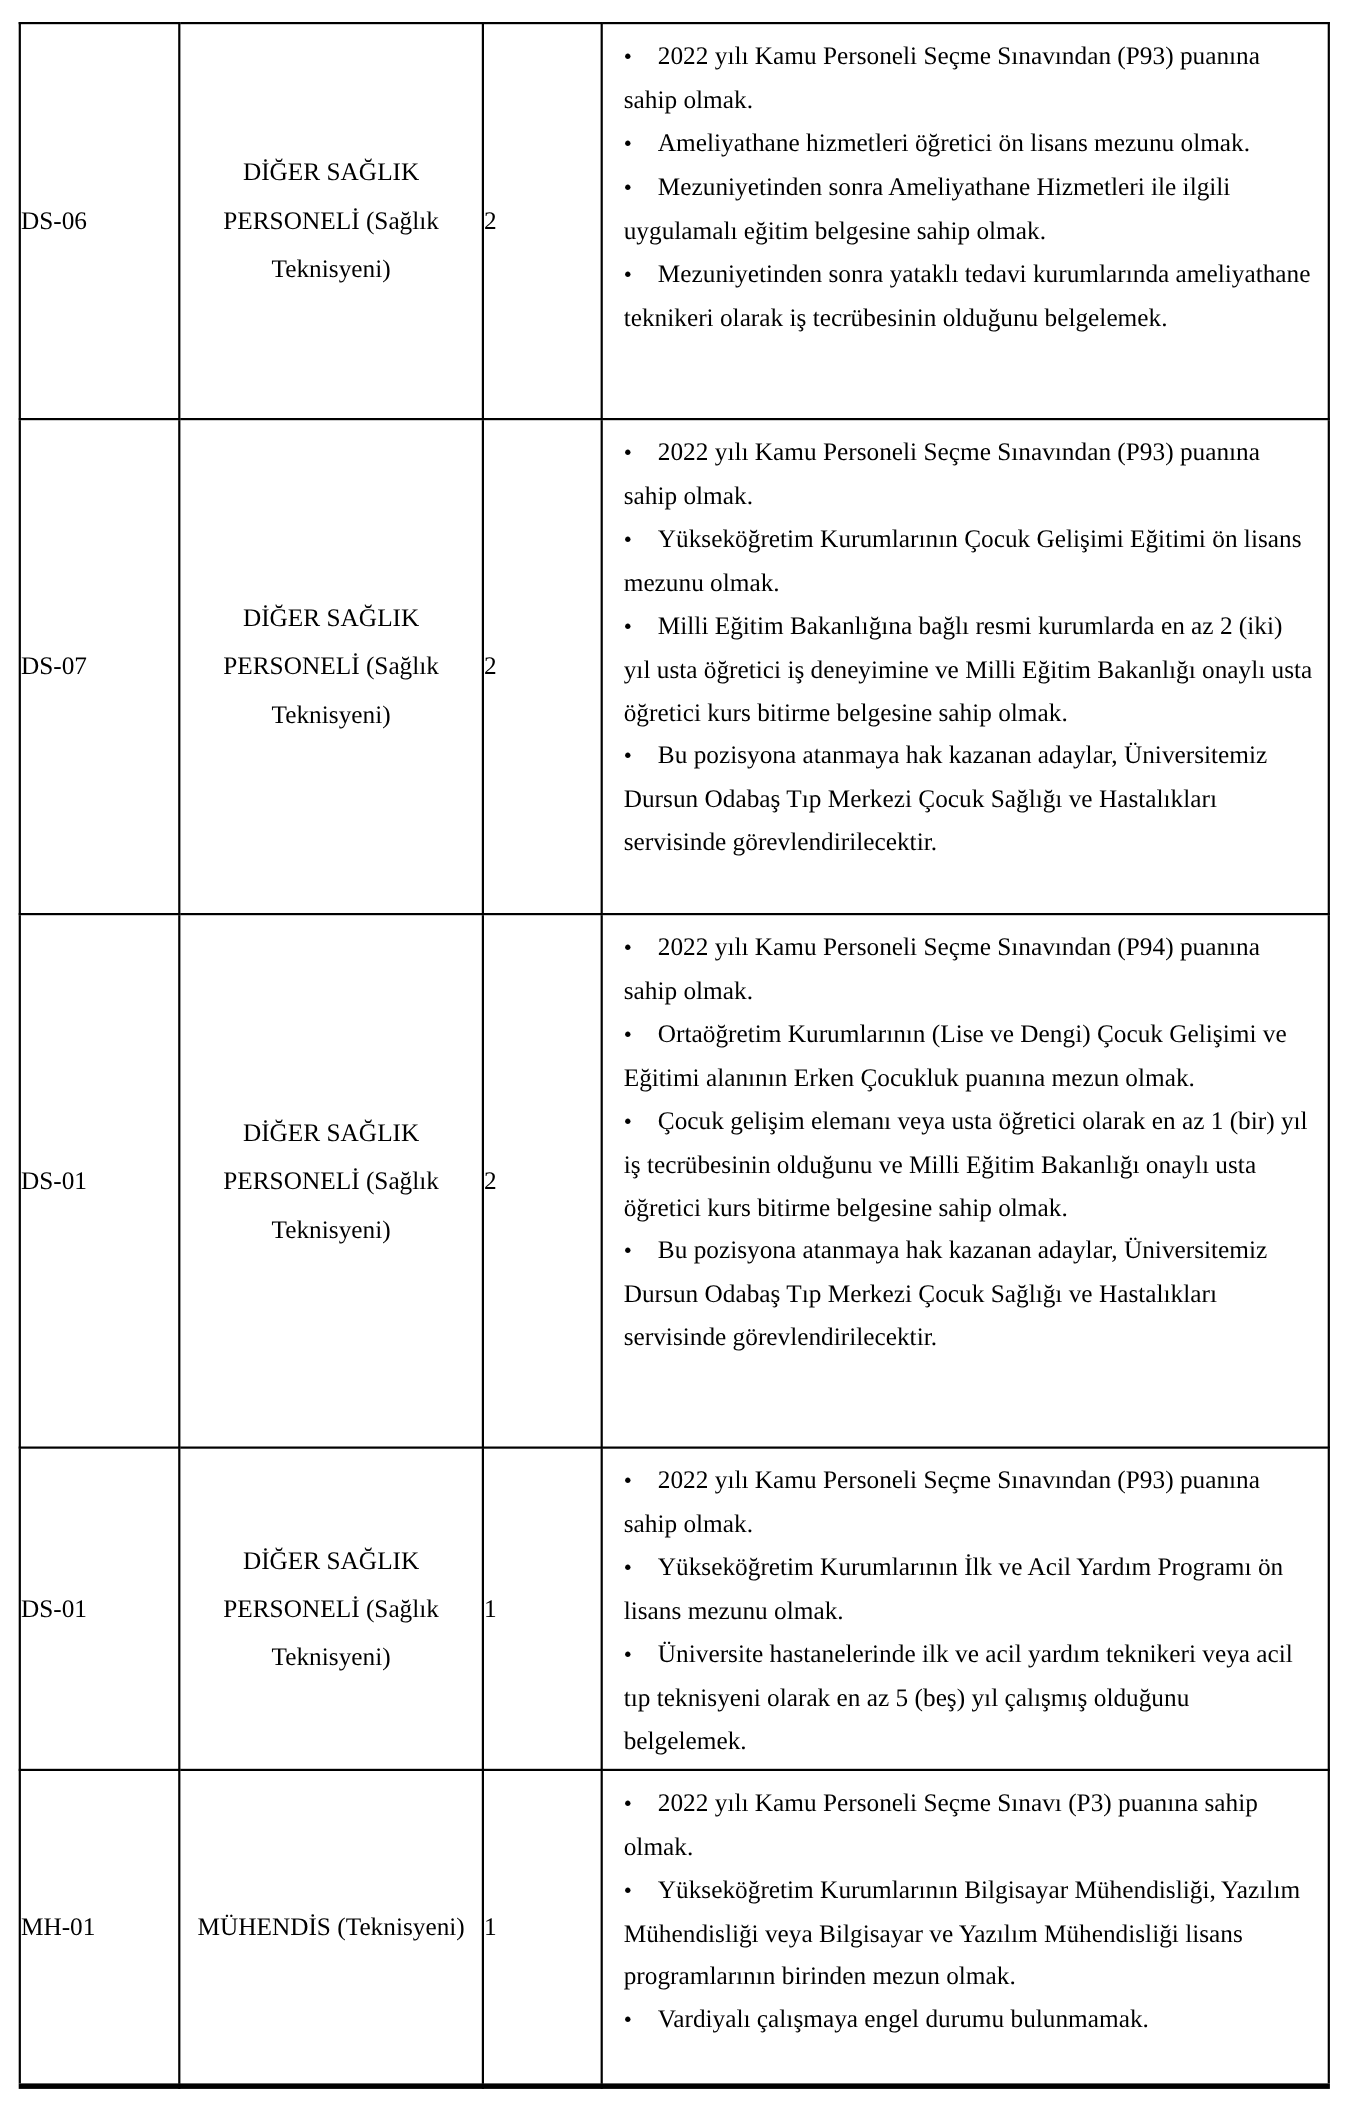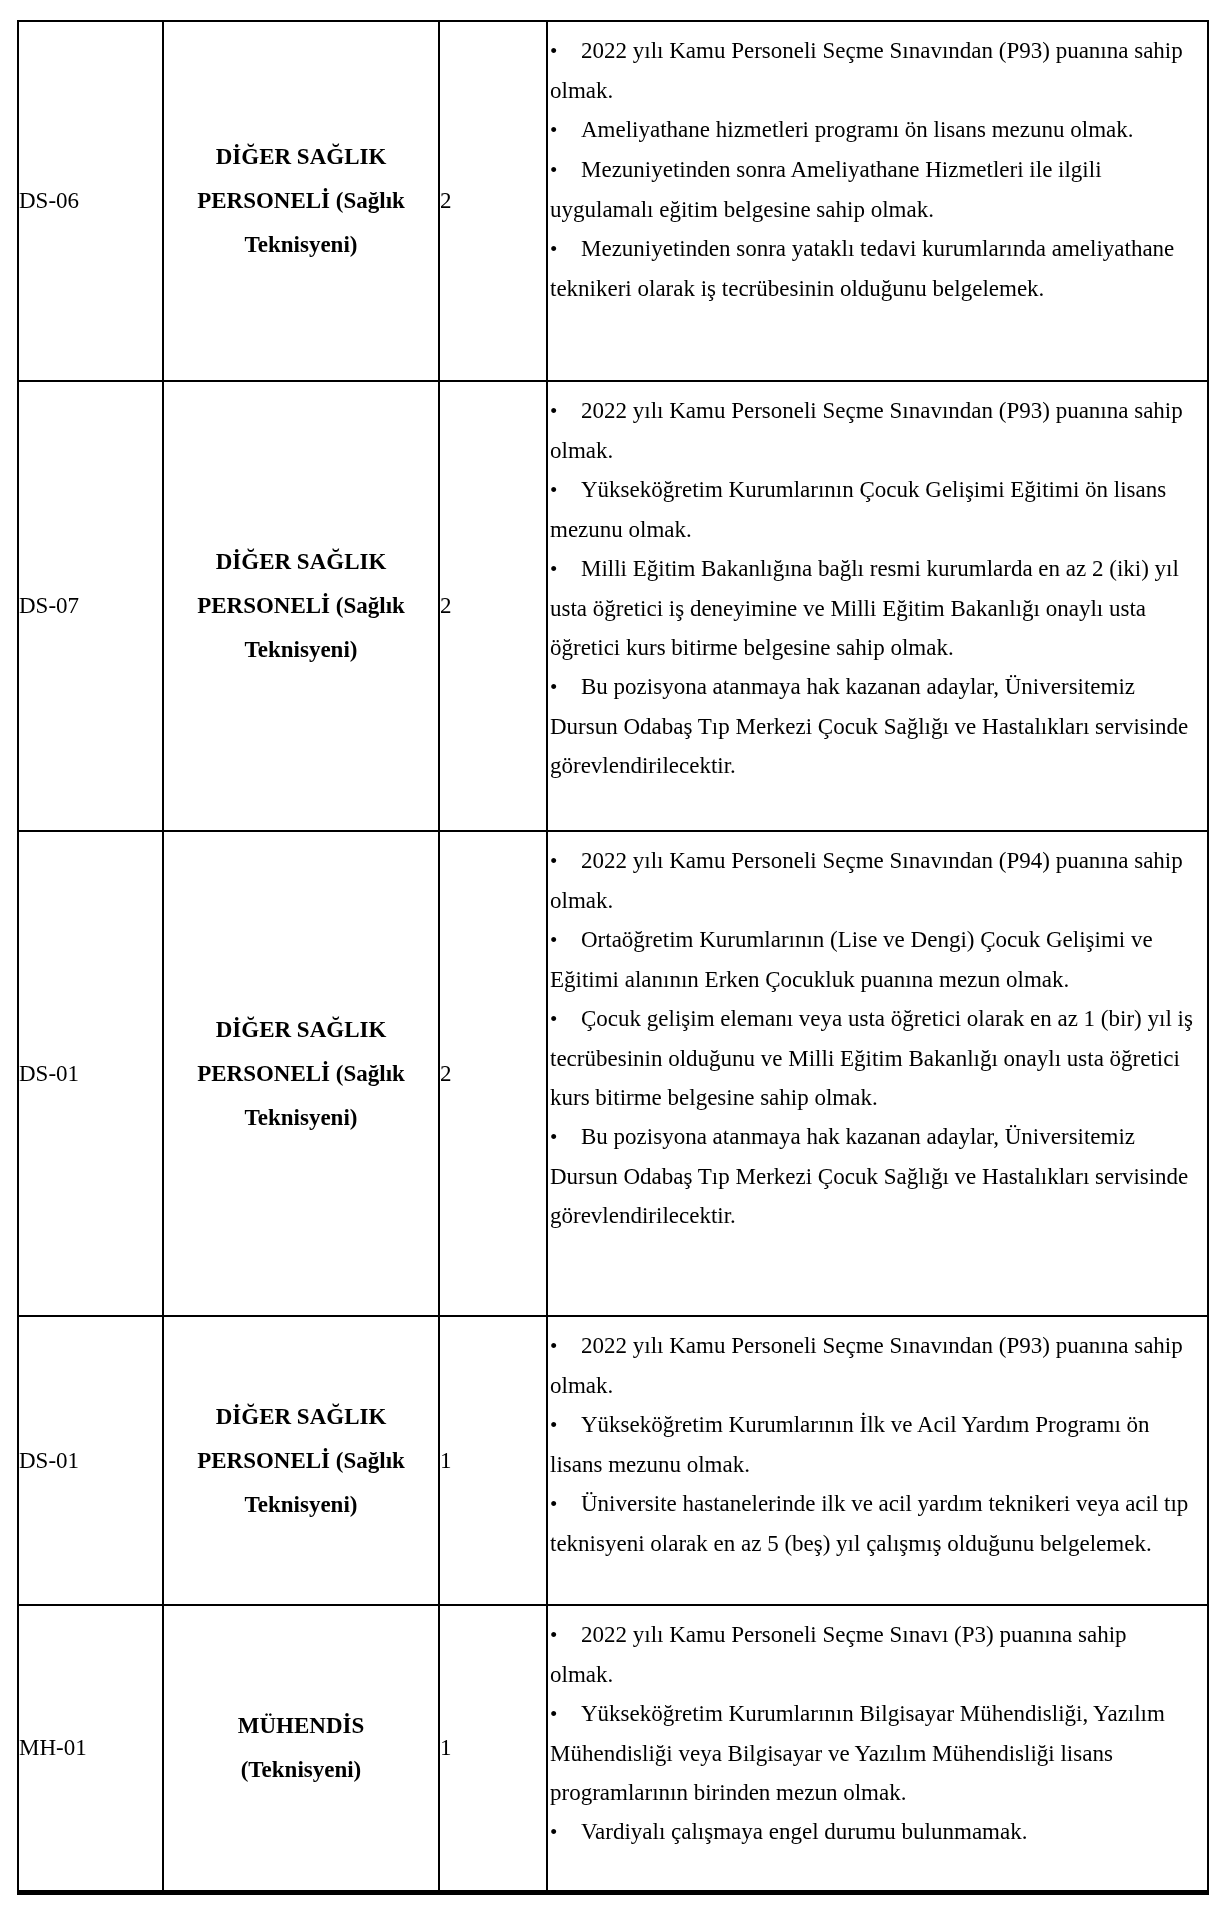--- a/index.html
+++ b/index.html
@@ -42,25 +42,24 @@
 
   td.code, td.count {
     font-size: 23px;
     line-height: 30px;
   }
   td.title {
     text-align: center;
     font-size: 23px;
     line-height: 44px;
     padding: 12px 14px;
-    font-weight: bold;
   }
   td.reqs {
     vertical-align: top;
-    padding: 9px 14px 6px 2px;
+    padding: 9px 14px 6px 19px;
   }
   p.req {
     font-size: 23px;
     line-height: 39px;
     text-align: left;
   }
   span.bullet {
     display: inline-block;
     width: 31px;
     font-size: 21px;
@@ -78,21 +77,21 @@
         <col class="c-req">
     </colgroup>
 
     <tbody>
         <tr class="r1">
       <td class="code">DS-06</td>
       <td class="title">DİĞER SAĞLIK PERSONELİ (Sağlık Teknisyeni)</td>
       <td class="count">2</td>
       <td class="reqs">
         <p class="req"><span class="bullet">•</span><span>2022 yılı Kamu Personeli Seçme Sınavından (P93) puanına sahip olmak.</span></p>
-        <p class="req"><span class="bullet">•</span><span>Ameliyathane hizmetleri programı ön lisans mezunu olmak.</span></p>
+        <p class="req"><span class="bullet">•</span><span>Ameliyathane hizmetleri öğretici ön lisans mezunu olmak.</span></p>
         <p class="req"><span class="bullet">•</span><span>Mezuniyetinden sonra Ameliyathane Hizmetleri ile ilgili uygulamalı eğitim belgesine sahip olmak.</span></p>
         <p class="req"><span class="bullet">•</span><span>Mezuniyetinden sonra yataklı tedavi kurumlarında ameliyathane teknikeri olarak iş tecrübesinin olduğunu belgelemek.</span></p>
       </td>
     </tr>
 
     <tr class="r2">
       <td class="code">DS-07</td>
       <td class="title">DİĞER SAĞLIK PERSONELİ (Sağlık Teknisyeni)</td>
       <td class="count">2</td>
       <td class="reqs">

